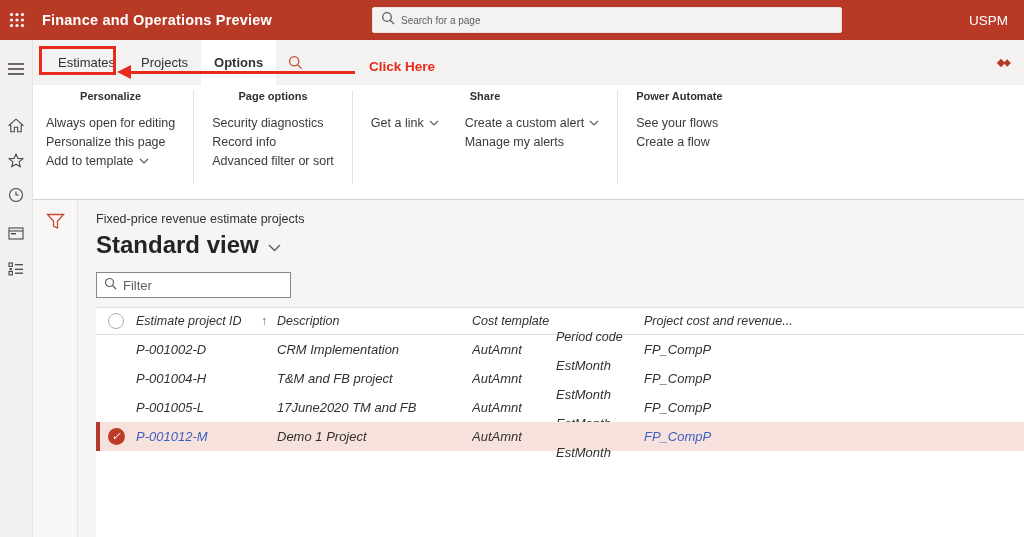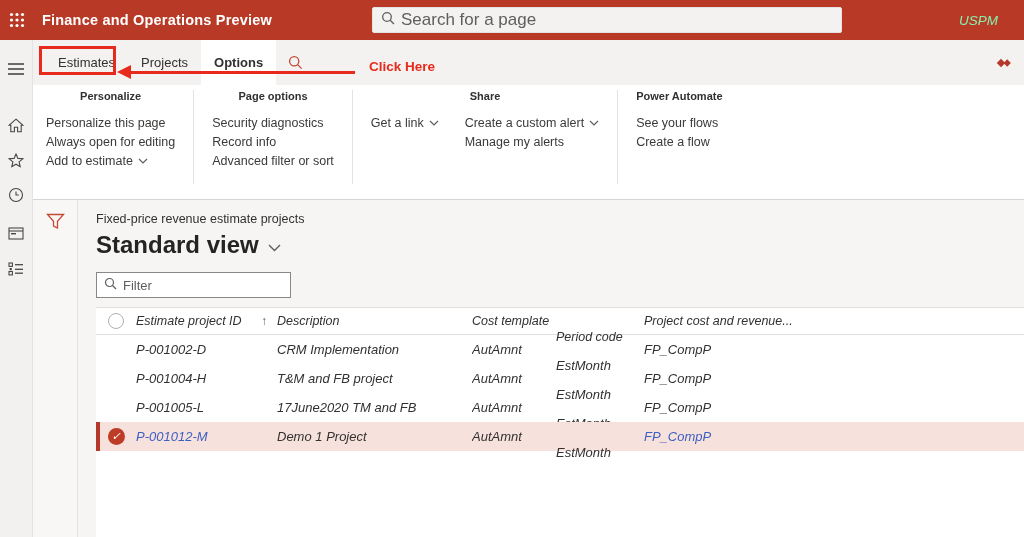--- a/index.html
+++ b/index.html
@@ -5,24 +5,24 @@
   * { margin:0; padding:0; box-sizing:border-box; }
   html,body { width:1024px; height:537px; overflow:hidden; }
   body { font-family:"Liberation Sans", sans-serif; color:#323130; background:#fff; }
 
   
   .topbar { height:40px; background:#b83a26; display:flex; align-items:center; position:relative; }
   .waffle { width:34px; height:40px; display:flex; align-items:center; justify-content:center; cursor:pointer; }
   .app-title { color:#fff; font-weight:bold; font-size:14.5px; margin-left:8px; letter-spacing:.2px; }
   .top-search { position:absolute; left:372px; top:7px; width:470px; height:26px; background:#f3f2f1;
                 border:1px solid #e5e4e3; border-radius:2px; display:flex; align-items:center; padding:0 8px; }
-  .top-search input { border:none; outline:none; background:transparent; font-size:17px; color:#000000;
+  .top-search input { border:none; outline:none; background:transparent; font-size:10px; color:#000000;
                       font-family:"Liberation Sans", sans-serif; width:100%; margin-left:6px; }
   .top-search input::placeholder { color:#605e5c; }
-  .company { margin-left:auto; margin-right:26px; color:#86efac; font-size:13.5px; cursor:pointer;font-style:italic; }
+  .company { margin-left:auto; margin-right:16px; color:#ffffff; font-size:13.5px; cursor:pointer; }
 
   
   .workspace { display:flex; height:497px; }
   .sidebar { width:33px; background:#f2f1ef; border-right:1px solid #e5e3e1; display:flex; flex-direction:column; align-items:center; }
   .side-icon { width:33px; height:30px; display:flex; align-items:center; justify-content:center; color:#494745; cursor:pointer; }
   .main-col { flex:1; display:flex; flex-direction:column; min-width:0; }
 
   
   .tabrow { height:45px; background:#f4f2f0; display:flex; align-items:stretch; padding-left:12px; position:relative; }
   .tab { display:flex; align-items:center; padding:0 13px; font-size:13px; color:#323130; cursor:pointer; }
@@ -191,27 +191,27 @@
       <div class="ann-shaft"></div>
       <div class="ann-text">Click Here</div>
     </div>
 
     <div class="ribbon">
       <div class="rgroup divided">
         <div class="rgroup-title">Personalize</div>
         <div class="rcols">
             <div class="rcol">
           <div class="ritem">
+                <span>Always open for editing</span>
+              </div>
+          <div class="ritem">
                 <span>Personalize this page</span>
               </div>
           <div class="ritem">
-                <span>Always open for editing</span>
-              </div>
-          <div class="ritem">
-                <span>Add to estimate</span>
+                <span>Add to template</span>
             <span class="chev">
                   <svg width="10" height="6" viewBox="0 0 10 6">
                     <polyline points="1,1 5,5 9,1" fill="none" stroke="#605e5c" stroke-width="1.2"></polyline>
                   </svg>
                 </span>
           </div>
         </div>
           </div>
       </div>
       <div class="rgroup divided">

